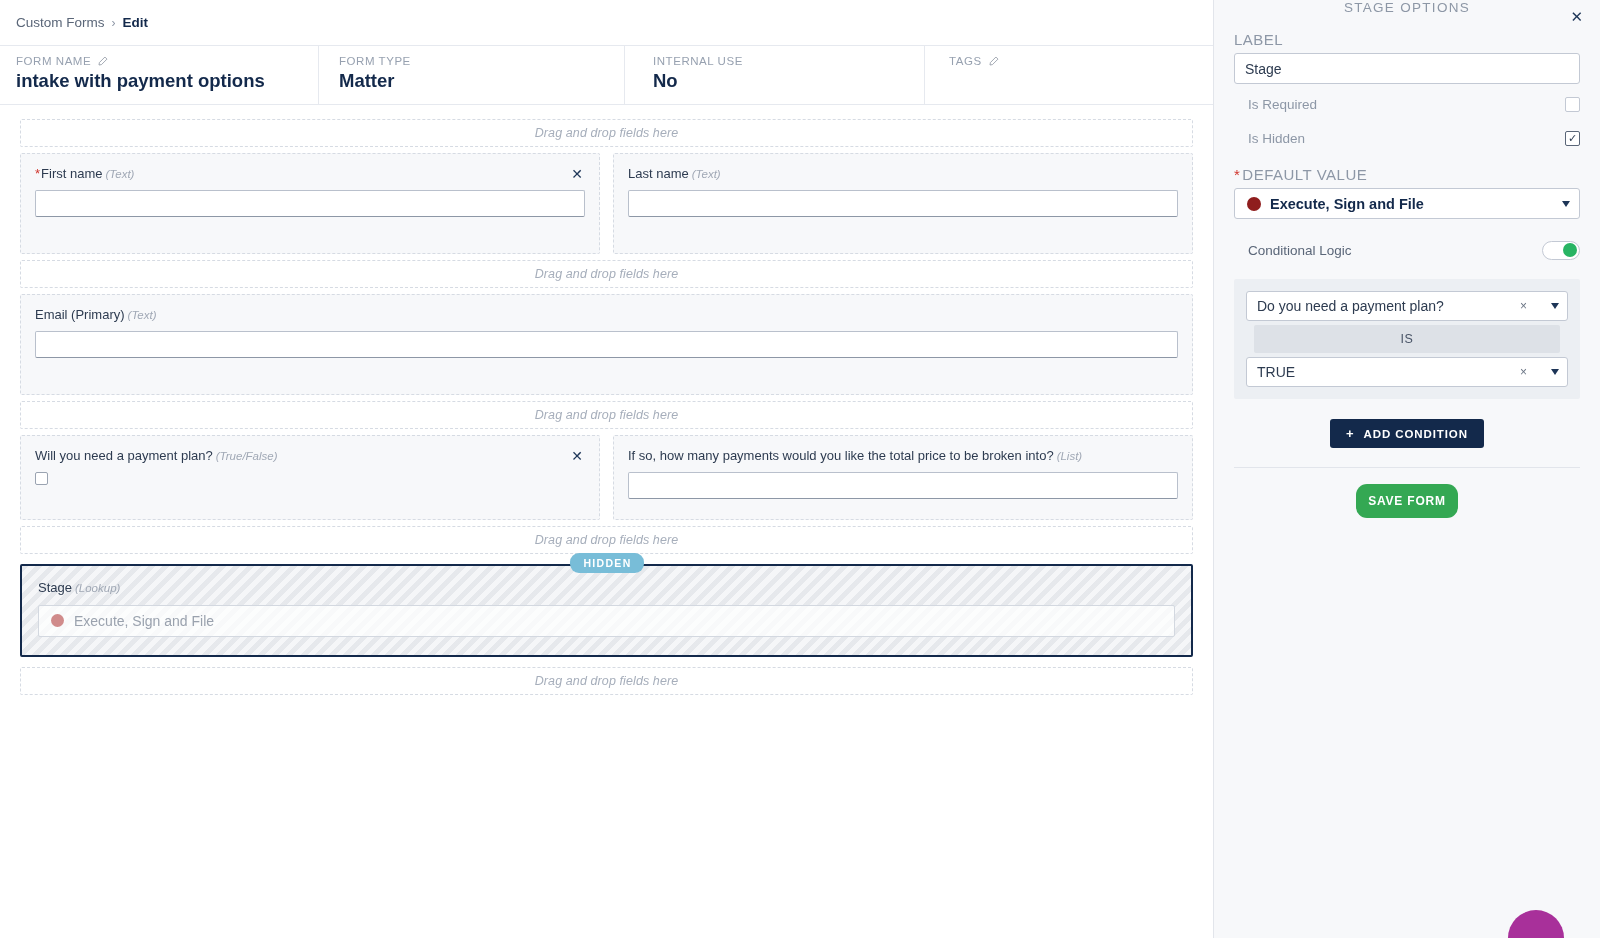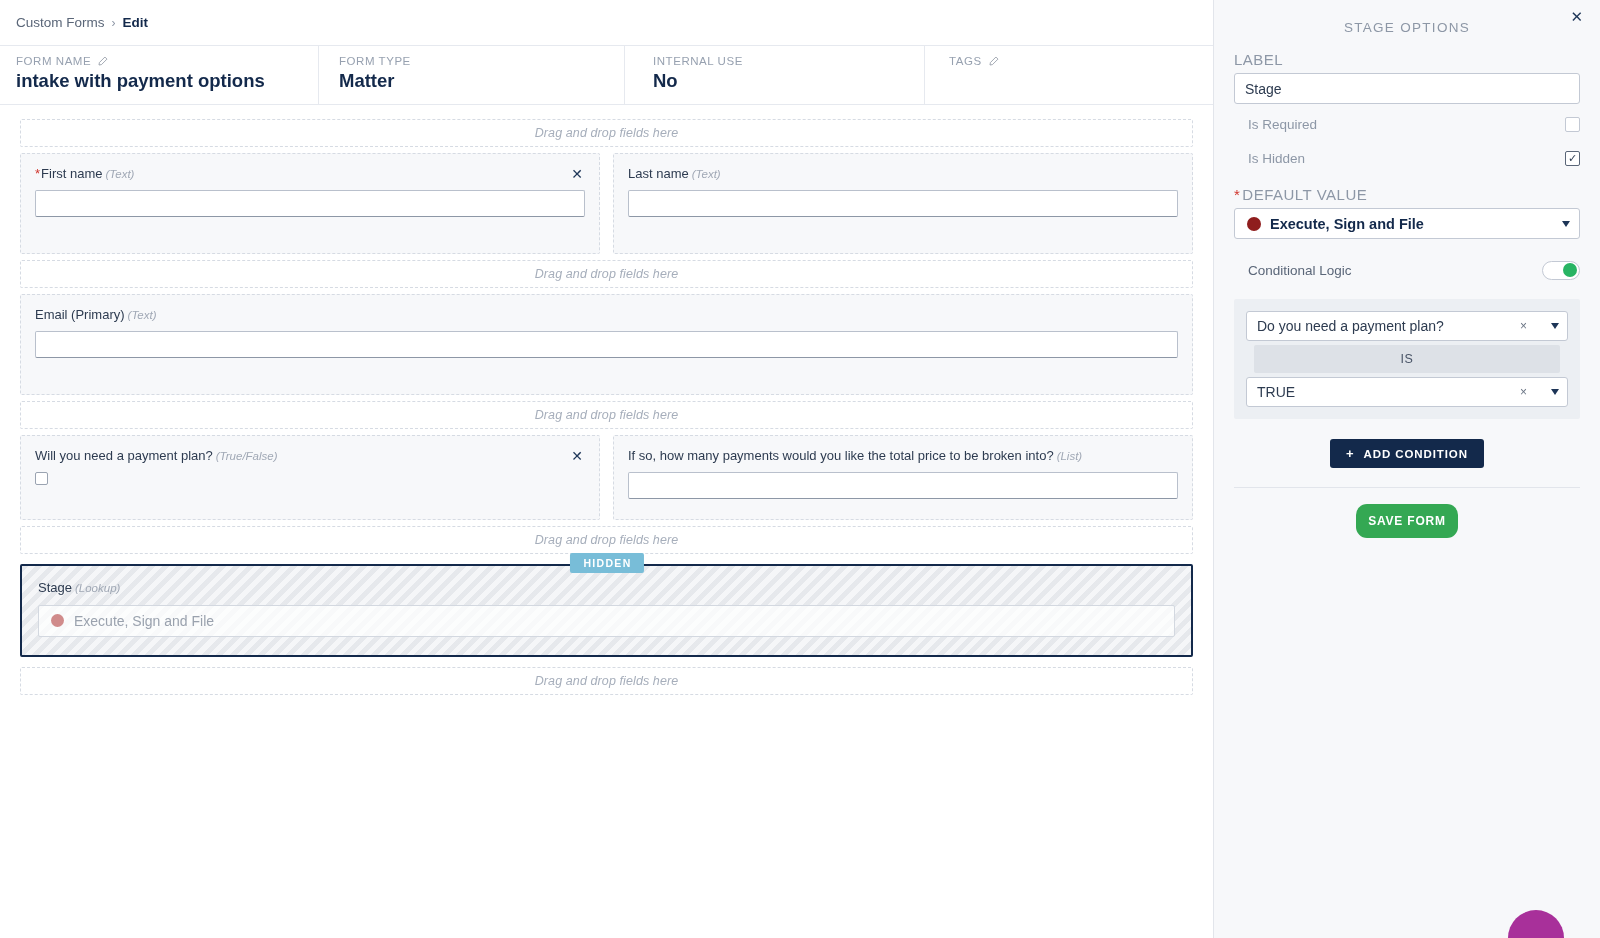--- a/index.html
+++ b/index.html
@@ -120,21 +120,21 @@
       rgba(0,0,0,0) 0px, rgba(0,0,0,0) 5px,
       rgba(140,150,165,0.14) 5px, rgba(140,150,165,0.14) 10px
     );
     padding: 14px 16px 18px 16px;
     overflow: visible;
   }
   .hidden-badge {
     position: absolute; top: -13px; left: 50%; transform: translateX(-50%);
     background: #78bdd8; color: #ffffff;
     font-size: 10.5px; font-weight: bold; letter-spacing: 1.3px;
-    padding: 4px 12px 4px 14px; border-radius: 2px;
+    padding: 4px 12px 4px 14px; border-radius: 9px;
   }
   .lookup-input {
     margin-top: 9px; height: 32px;
     background: rgba(255,255,255,0.72);
     border: 1px solid #d3d8e0;
     border-radius: 2px;
     display: flex; align-items: center; gap: 10px; padding: 0 12px;
   }
   .lookup-dot {
     width: 13px; height: 13px; border-radius: 50%;
@@ -157,21 +157,21 @@
     border-left: 1px solid #e2e5eb;
     padding: 0 20px;
   }
   .panel-close {
     position: absolute; right: 14px; top: 6px;
     font-size: 15px; color: #1d3557; cursor: pointer;
     line-height: 1; padding: 3px;
   }
   .panel-title {
     text-align: center; font-size: 13.5px; letter-spacing: 1.3px;
-    color: #8d97a6; padding-top: 20px; padding-bottom: 16px;
+    color: #8d97a6; padding-bottom: 16px;
     text-transform: uppercase;
   }
   .panel-field-label {
     font-size: 15px; letter-spacing: .5px; color: #8d97a6;
     margin-bottom: 5px; text-transform: uppercase;
   }
   .panel-field-label .star { color: #d0342c; margin-right: 2px; }
   .panel-input {
     height: 31px; background: #fff;
     border: 1px solid #c3c9d4; border-radius: 3px;

